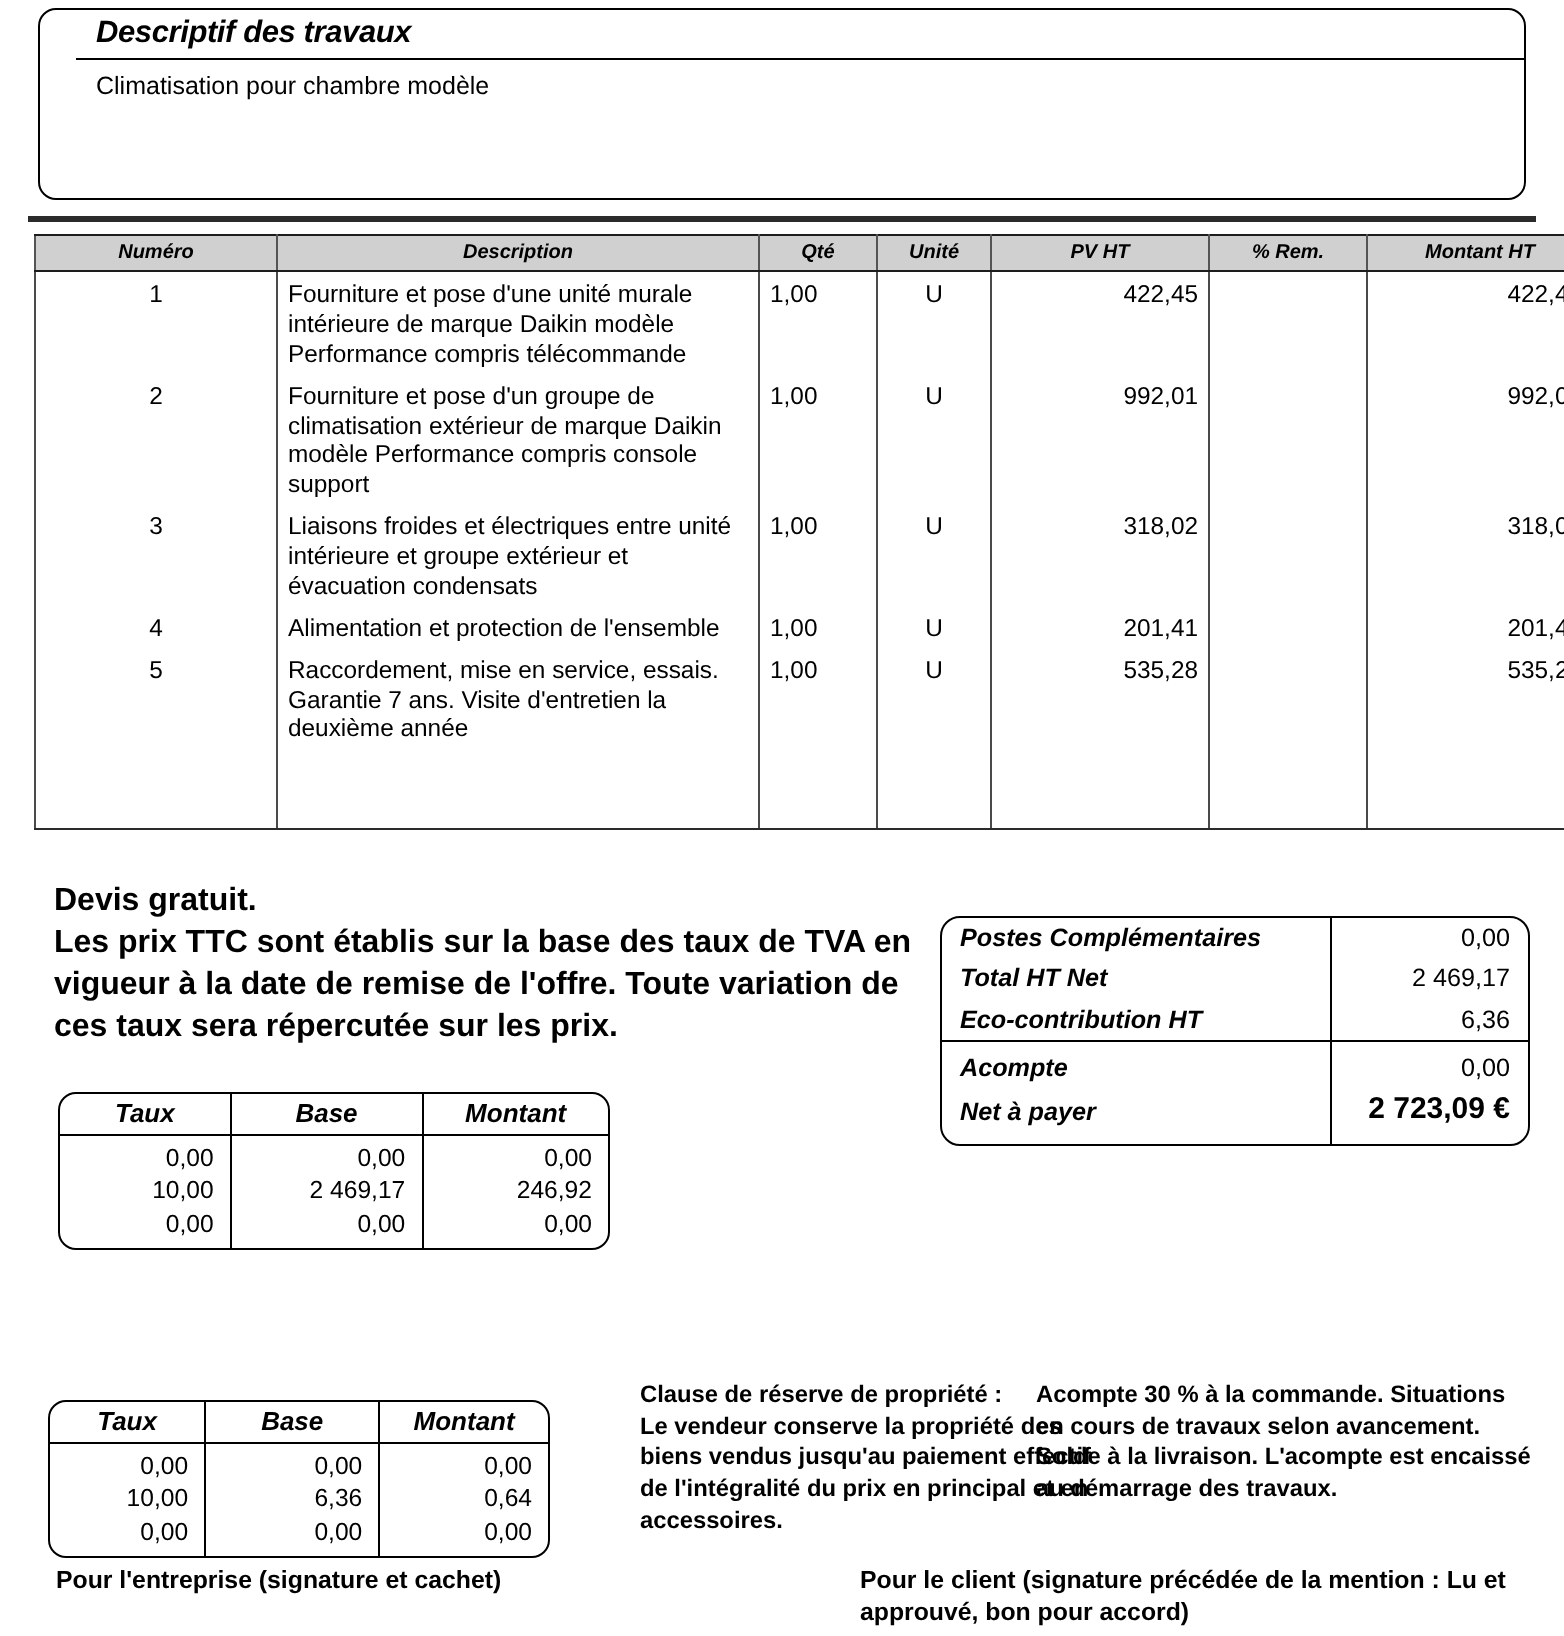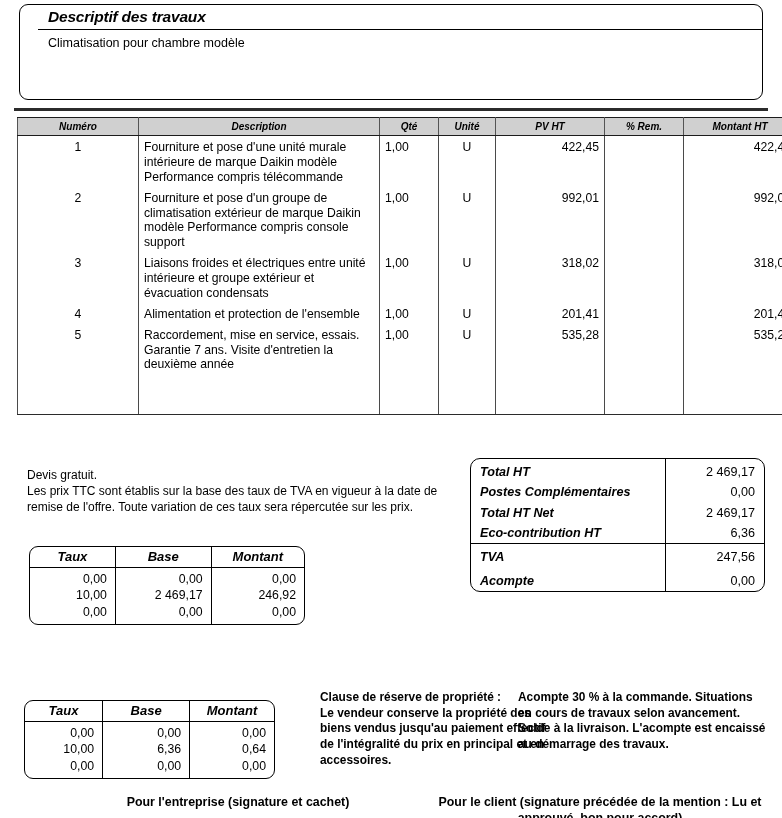--- a/index.html
+++ b/index.html
@@ -91,24 +91,24 @@
   .c-qte   { width: 50px;  }
   .c-unite { width: 48px;  text-align: center; }
   .c-pvht  { width: 100px; text-align: right; }
   .c-rem   { width: 70px;  text-align: right; margin-top: 12px; }
   .c-mht   { width: 104px; text-align: right; }
 
   
   .devis-note {
     position: absolute;
     left: 27px;
-    top: 468px;
+    top: 440px;
     width: 430px;
-    font-size: 12px;
-    font-weight: normal;
+    font-size: 16px;
+    font-weight: bold;
     line-height: 1.32;
   }
 
   
   .rtable-wrap {
     position: absolute;
     border: 1.4px solid #000;
     border-radius: 9px;
     box-sizing: border-box;
     background: #fff;
@@ -208,23 +208,22 @@
     line-height: 1.32;
   }
   #clause-col  { left: 284px; top: 690px; width: 228px; }
   #acompte-col { left: 518px; top: 690px; width: 250px; }
 
   
   .sig {
     position: absolute;
     font-size: 12.4px;
     font-weight: bold;
-    text-align: center;
+    text-align: left;
     line-height: 1.3;
-    margin-top: 12px;
   }
   #sig-left  { left: 28px;  top: 782px; width: 420px; }
   #sig-right { left: 430px; top: 782px; width: 340px; }
 </style>
 </head>
 <body>
 
 <div class="descriptif-box">
   <div class="descriptif-title">Descriptif des travaux</div>
   <div class="descriptif-body">Climatisation pour chambre modèle</div>
@@ -337,43 +336,39 @@
         <td>0,00</td>
         <td>0,00</td>
       </tr>
     </tbody>
   </table>
 </div>
 
 <div class="totals-box">
   <table class="totals-table">
     <tbody>
-      <tr class="first">
-        <td class="lbl">Total HT</td>
-        <td class="val">2 469,17</td>
-      </tr>
       <tr>
         <td class="lbl">Postes Complémentaires</td>
         <td class="val">0,00</td>
       </tr>
       <tr>
         <td class="lbl">Total HT Net</td>
         <td class="val">2 469,17</td>
       </tr>
       <tr class="grp-end">
         <td class="lbl">Eco-contribution HT</td>
         <td class="val">6,36</td>
       </tr>
       <tr class="first">
-        <td class="lbl">TVA</td>
-        <td class="val">247,56</td>
-      </tr>
-      <tr class="first">
         <td class="lbl">Acompte</td>
         <td class="val">0,00</td>
+      </tr>
+      <tr class="big">
+        <td class="lbl">Net à payer</td>
+        <td class="val">2 723,09 €</td>
       </tr>
     </tbody>
   </table>
 </div>
 
 <div class="eco-heading">TVA éco-contribution :</div>
 
 <div class="rtable-wrap" id="eco-table-wrap">
   <table class="rtable">
     <thead>

